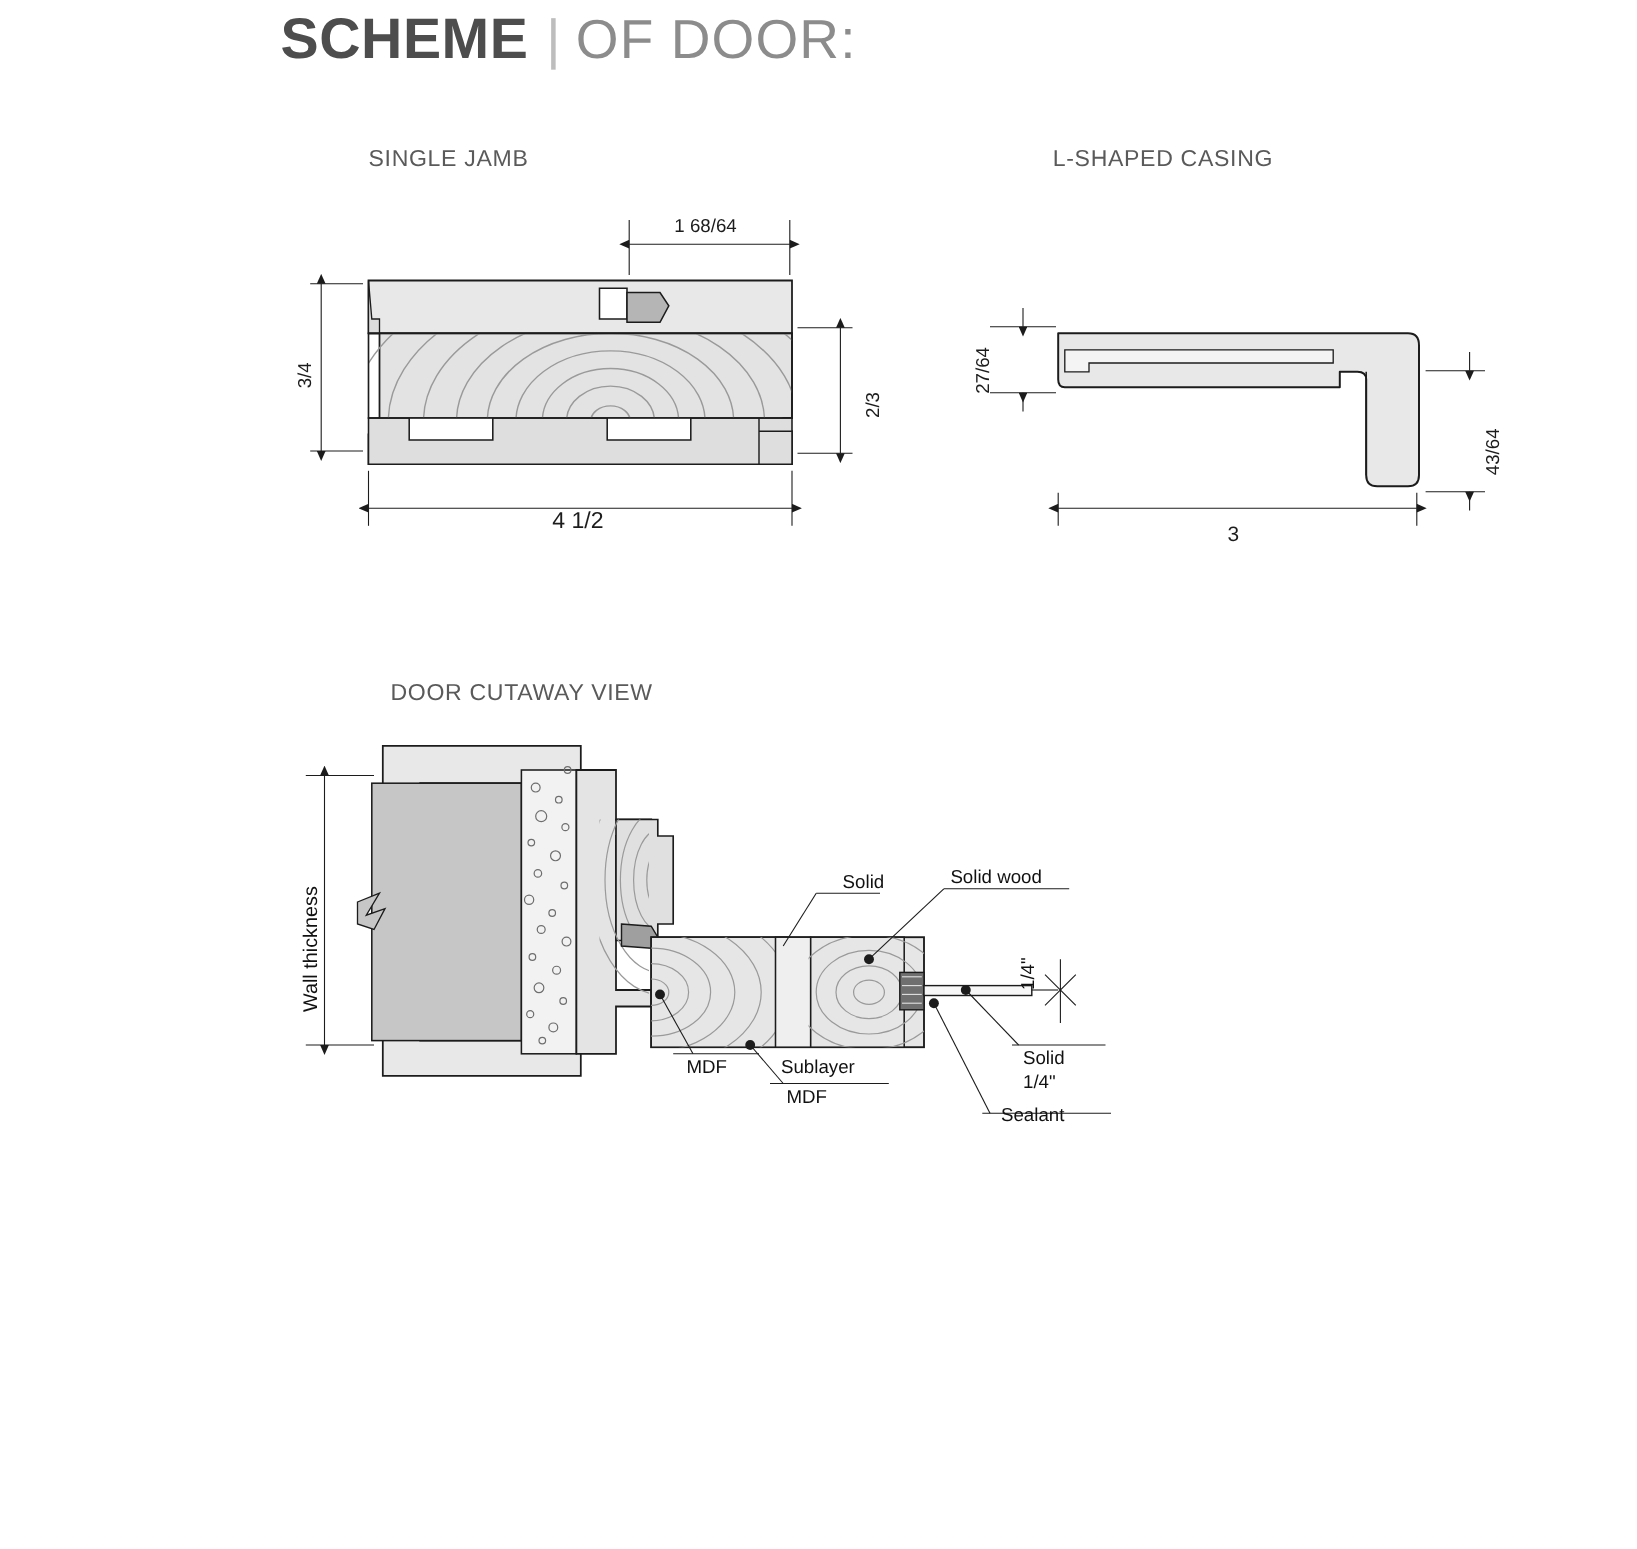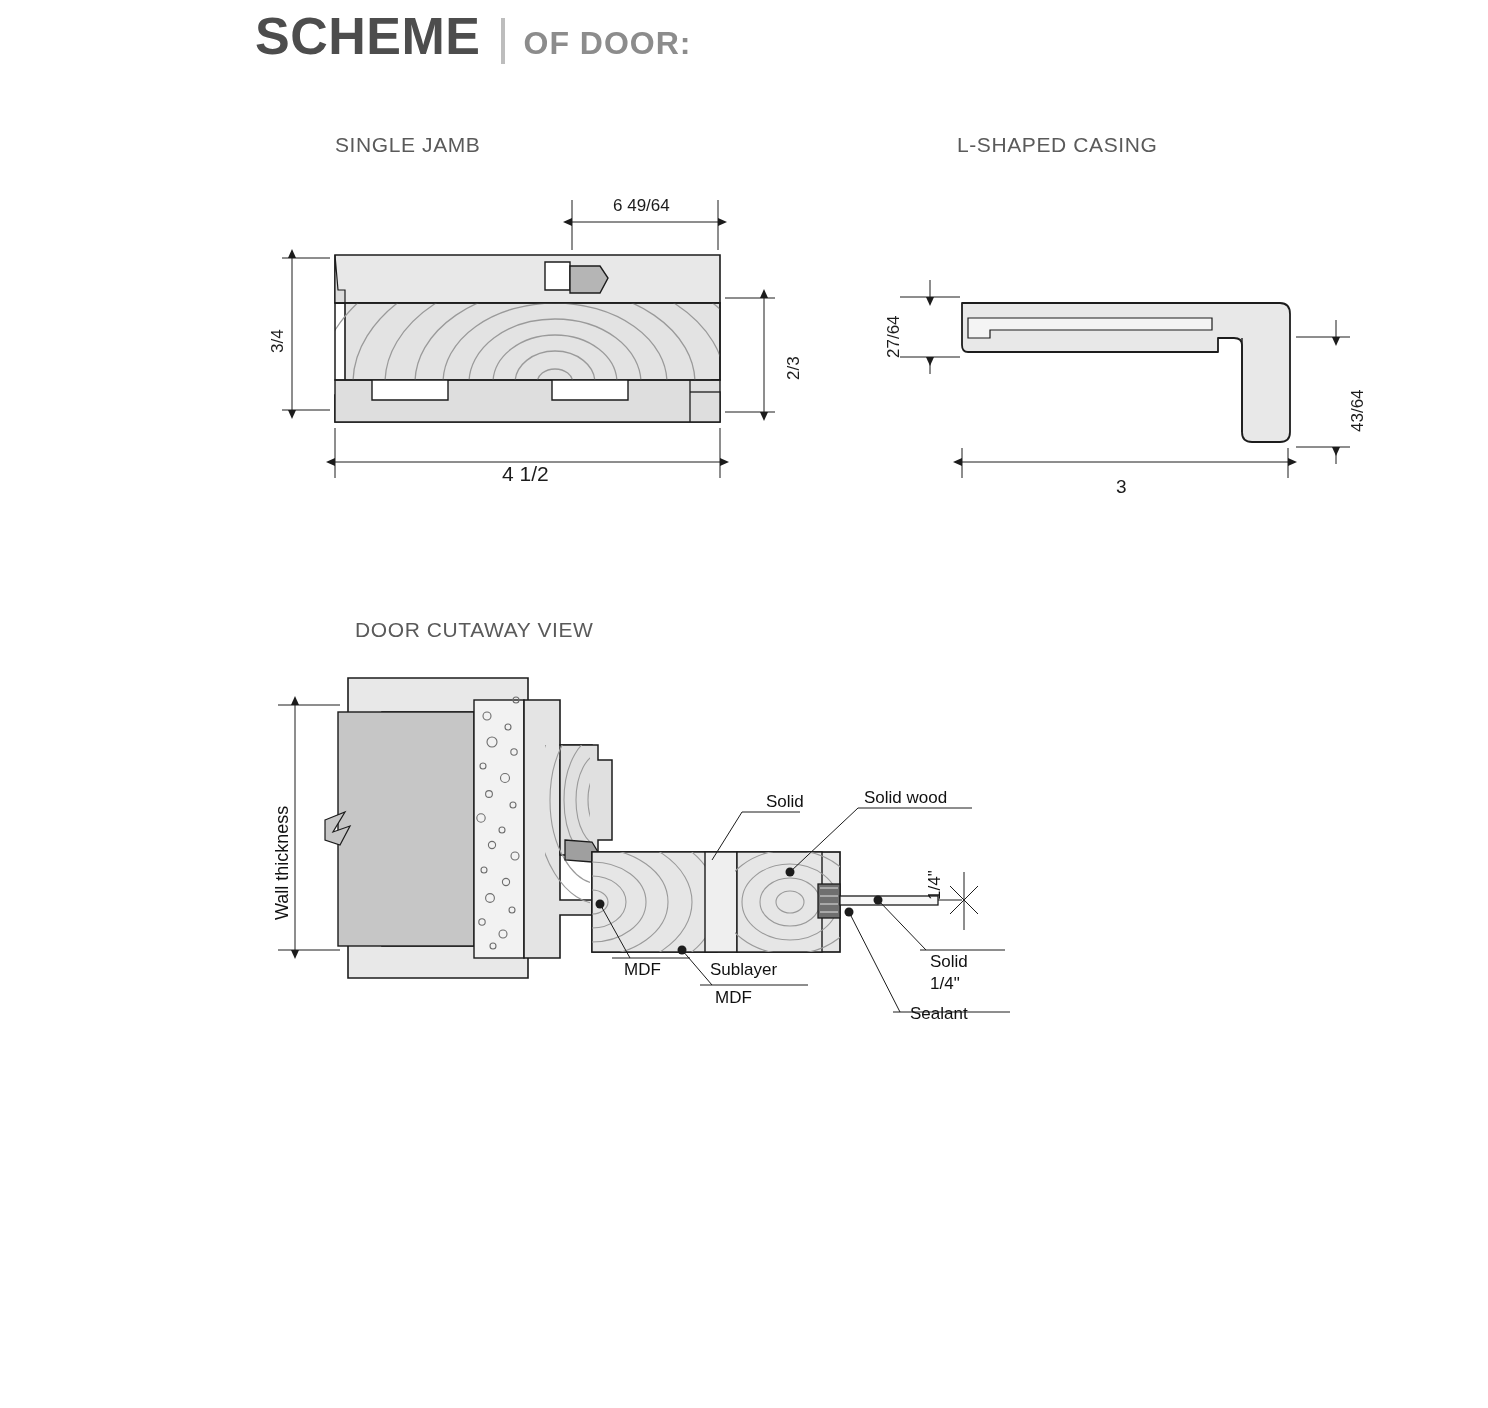--- a/index.html
+++ b/index.html
@@ -32,22 +32,22 @@
     color: #4d4d4d;
     text-align: center;
   }
   #title-block .t-sep {
     font-size: 50px;
     font-weight: 300;
     color: #bdbdbd;
     margin: 0 14px 0 16px;
   }
   #title-block .t-sub {
-    font-size: 32px;
-    font-weight: 700;
+    font-size: 50px;
+    font-weight: 400;
     color: #8c8c8c;
     letter-spacing: 1px;
   }
 
   
   .section-heading {
     position: absolute;
     font-size: 21px;
     font-weight: normal;
     color: #5a5a5a;
@@ -321,21 +321,21 @@
     <circle cx="849" cy="912" r="4.5" fill="#1c1c1c"></circle>
     <line x1="849" y1="912" x2="900" y2="1012" stroke="#1c1c1c" stroke-width="1"></line>
     <line x1="893" y1="1012" x2="1010" y2="1012" stroke="#1c1c1c" stroke-width="1"></line>
 
     <line x1="278" y1="705" x2="340" y2="705" stroke="#1c1c1c" stroke-width="1"></line>
     <line x1="278" y1="950" x2="340" y2="950" stroke="#1c1c1c" stroke-width="1"></line>
     <line x1="295" y1="705" x2="295" y2="950" stroke="#1c1c1c" stroke-width="1" marker-start="url(#arrL)" marker-end="url(#arrR)"></line>
   </g>
 </svg>
 
-<div class="dim-label" style="left:613px; top:196px;">6 49/64</div>
+<div class="dim-label" style="left:613px; top:196px;">1 68/64</div>
 <div class="dim-label vert" style="left:268px; top:353px;">3/4</div>
 <div class="dim-label vert" style="left:784px; top:380px;">2/3</div>
 <div class="dim-label" style="left:502px; top:462px; font-size:21px;">4 1/2</div>
 
 <div class="dim-label vert" style="left:884px; top:358px;">27/64</div>
 <div class="dim-label vert" style="left:1348px; top:432px;">43/64</div>
 <div class="dim-label" style="left:1116px; top:476px; font-size:19px;">3</div>
 
 <div class="wall-label" style="left:272px; top:920px;">Wall thickness</div>
 <div class="call-label vert" style="left:925px; top:900px;">1/4"</div>

